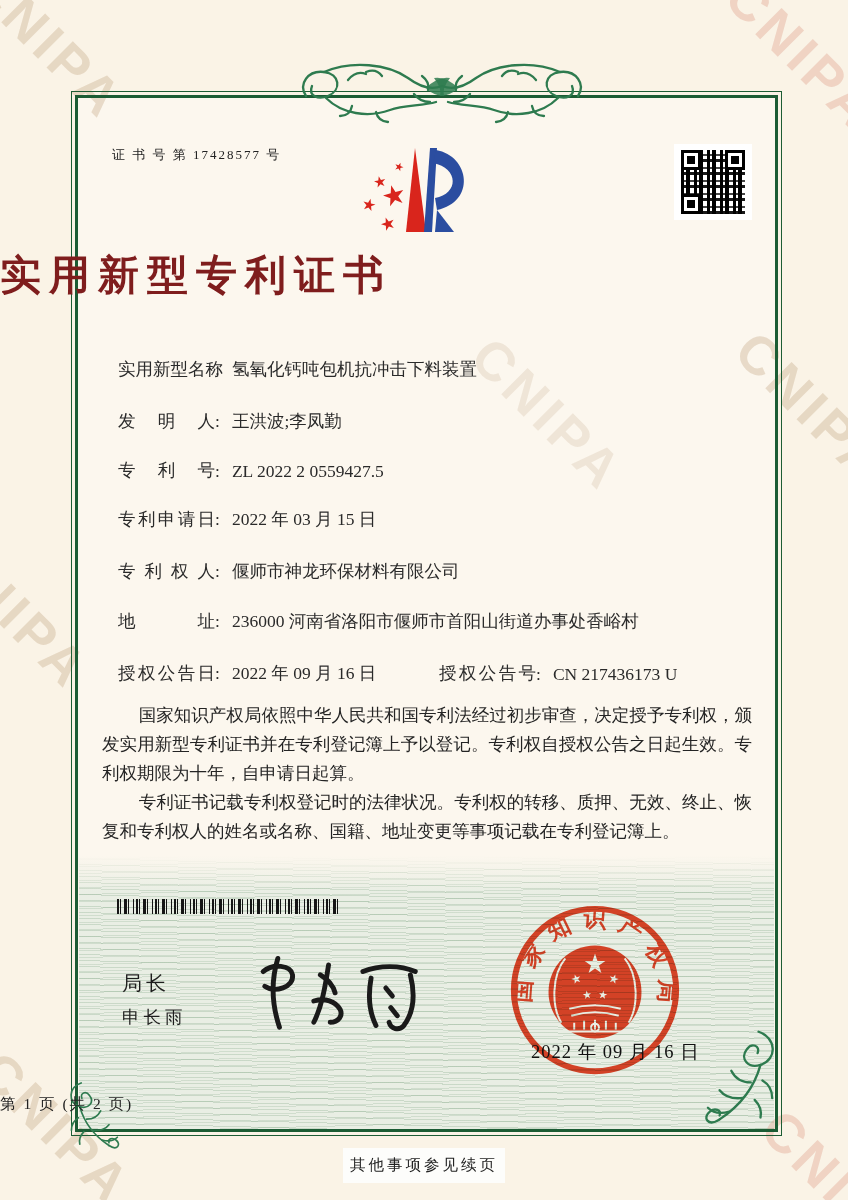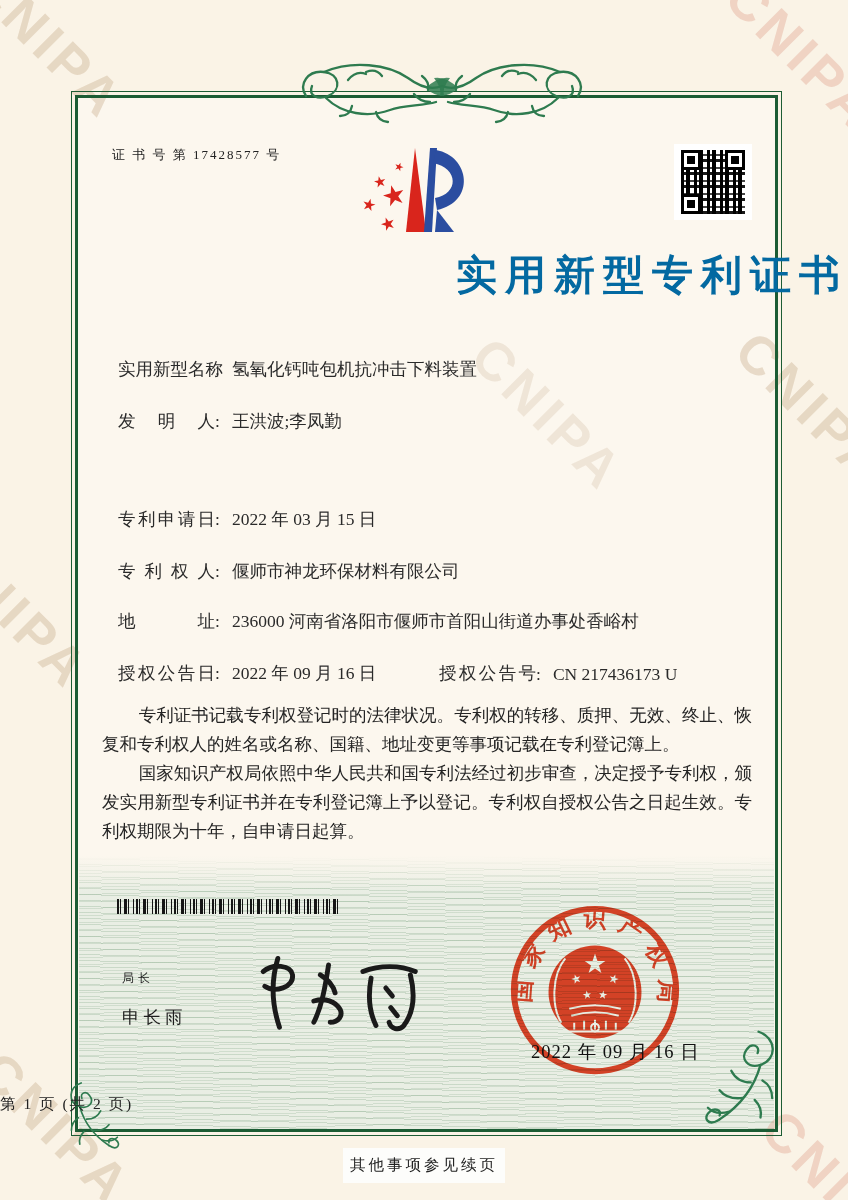--- a/index.html
+++ b/index.html
@@ -82,22 +82,22 @@
       repeating-linear-gradient(90deg, #000 0 3px, #fff 3px 5px, #000 5px 9px, #fff 9px 13px);
   }
   .qr-finder{position:absolute;width:20px;height:20px;background:#000;}
   .qr-finder::before{content:'';position:absolute;left:3px;top:3px;right:3px;bottom:3px;background:#fff;}
   .qr-finder::after{content:'';position:absolute;left:6px;top:6px;right:6px;bottom:6px;background:#000;}
   .qf-tl{left:7px;top:6px;}
   .qf-tr{left:51px;top:6px;}
   .qf-bl{left:7px;top:50px;}
   .cert-title{
     position:absolute;left:0;right:0;top:248px;z-index:6;
-    text-align:right;
-    font-size:41px;font-weight:bold;letter-spacing:8px;color:#0369a1;
+    text-align:left;
+    font-size:41px;font-weight:bold;letter-spacing:8px;color:#7f1d1d;
   }
   
   .frow{
     position:absolute;left:118px;z-index:6;
     font-size:17.5px;color:#2a2a2a;white-space:nowrap;
   }
   .frow-right{left:439px;}
   .f-label{
     display:inline-block;width:97px;
     text-align:justify;text-align-last:justify;
@@ -113,21 +113,21 @@
   
   .barcode{
     position:absolute;left:117px;top:899px;width:222px;height:15px;z-index:6;
     background:repeating-linear-gradient(90deg,
       #151515 0 2px, transparent 2px 3px,
       #151515 3px 4px, transparent 4px 7px,
       #151515 7px 10px, transparent 10px 11px,
       #151515 11px 12px, transparent 12px 16px,
       #151515 16px 17px, transparent 17px 19px);
   }
-  .issuer-role{position:absolute;left:122px;top:970px;z-index:6;font-size:12px;letter-spacing:4px;color:#1d1d1d;}
+  .issuer-role{position:absolute;left:122px;top:970px;z-index:6;font-size:20px;letter-spacing:4px;color:#1d1d1d;}
   .issuer-name{position:absolute;left:122px;top:1005px;z-index:6;font-size:17.5px;letter-spacing:4px;color:#1d1d1d;}
   .signature{position:absolute;left:250px;top:946px;z-index:7;}
   .seal{position:absolute;left:500px;top:896px;z-index:6;mix-blend-mode:multiply;opacity:.95;}
   .seal-date{
     position:absolute;left:531px;top:1039px;z-index:8;
     font-size:18.5px;letter-spacing:1px;color:#101010;white-space:nowrap;
   }
   .page-indicator{
     position:absolute;left:0;right:0;top:1094px;z-index:6;
     text-align:left;font-size:15.5px;letter-spacing:2px;color:#222;
@@ -216,39 +216,42 @@
   </div>
 
   <div class="cert-title">实用新型专利证书</div>
 
   <div class="frow" style="top:357px">
     <span class="f-label">实用新型名称</span><span class="f-colon">:</span><span class="f-value">氢氧化钙吨包机抗冲击下料装置</span>
   </div>
   <div class="frow" style="top:409px">
     <span class="f-label">发明人</span><span class="f-colon">:</span><span class="f-value">王洪波;李凤勤</span>
   </div>
+  <div class="frow" style="top:458px">
+    <span class="f-label">专利号</span><span class="f-colon">:</span><span class="f-value">ZL 2022 2 0559427.5</span>
+  </div>
   <div class="frow" style="top:507px">
     <span class="f-label">专利申请日</span><span class="f-colon">:</span><span class="f-value">2022 年 03 月 15 日</span>
   </div>
   <div class="frow" style="top:559px">
     <span class="f-label">专利权人</span><span class="f-colon">:</span><span class="f-value">偃师市神龙环保材料有限公司</span>
   </div>
   <div class="frow" style="top:609px">
     <span class="f-label">地址</span><span class="f-colon">:</span><span class="f-value">236000 河南省洛阳市偃师市首阳山街道办事处香峪村</span>
   </div>
   <div class="frow" style="top:661px">
     <span class="f-label">授权公告日</span><span class="f-colon">:</span><span class="f-value">2022 年 09 月 16 日</span>
   </div>
   <div class="frow frow-right" style="top:661px">
     <span class="f-label">授权公告号</span><span class="f-colon">:</span><span class="f-value">CN 217436173 U</span>
   </div>
 
   <div class="body-text">
+    <p>国家知识产权局依照中华人民共和国专利法经过初步审查，决定授予专利权，颁发实用新型专利证书并在专利登记簿上予以登记。专利权自授权公告之日起生效。专利权期限为十年，自申请日起算。</p>
     <p>专利证书记载专利权登记时的法律状况。专利权的转移、质押、无效、终止、恢复和专利权人的姓名或名称、国籍、地址变更等事项记载在专利登记簿上。</p>
-    <p>国家知识产权局依照中华人民共和国专利法经过初步审查，决定授予专利权，颁发实用新型专利证书并在专利登记簿上予以登记。专利权自授权公告之日起生效。专利权期限为十年，自申请日起算。</p>
   </div>
 
   <div class="barcode"></div>
 
   <div class="issuer-role">局长</div>
   <div class="issuer-name">申长雨</div>
 
   <svg class="signature" width="180" height="92" viewBox="0 0 220 110">
     <g stroke="#1a1a1a" fill="none" stroke-width="6" stroke-linecap="round" stroke-linejoin="round">
       <path d="M34,14 C26,40 26,68 36,98"></path>

